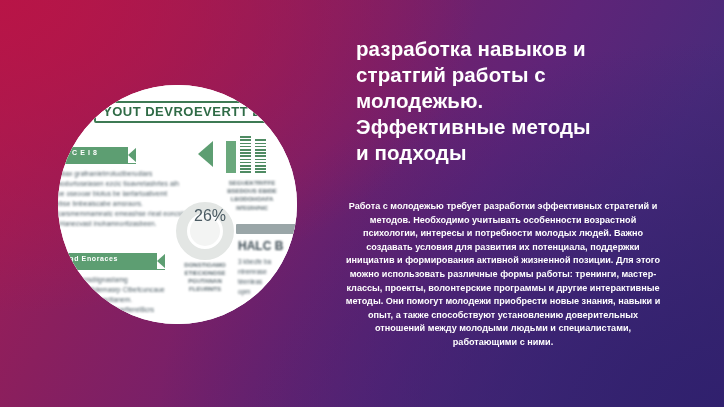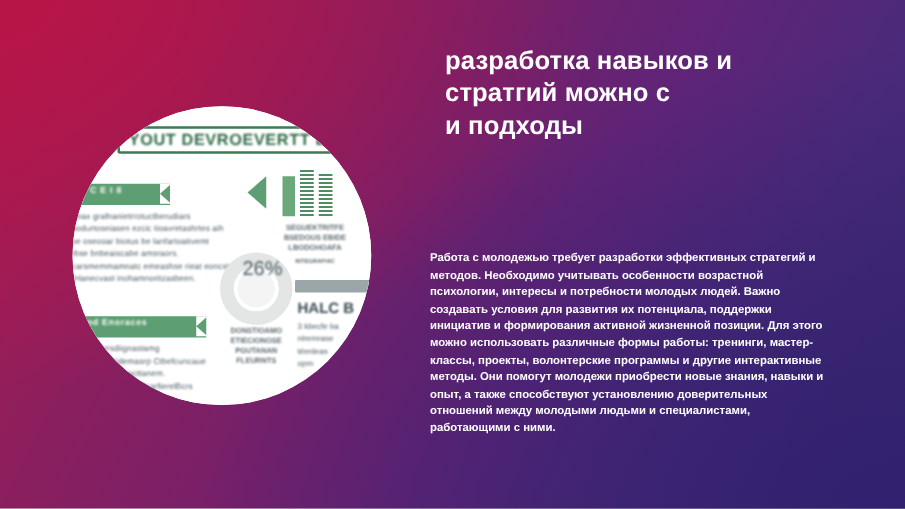--- a/index.html
+++ b/index.html
@@ -150,21 +150,21 @@
   #body-block{
     position:absolute;
     left:344px; top:200px;
     width:318px;
   }
   #body-block p{
     font-size:9.1px;
     font-weight:700;
     color:#ffffff;
     line-height:13.6px;
-    text-align:left;
+    text-align:center;
   }
 </style>
 </head>
 <body>
 
 <div id="slide">
 
   <div id="photo-circle">
     <div class="info-canvas">
 
@@ -222,21 +222,23 @@
         <span>ntremrase</span>
         <span>téenleas</span>
         <span>opm</span>
       </div>
 
     </div>
   </div>
 
   <div id="title-block">
     <div class="tline">разработка навыков и</div>
-    <div class="tline">стратгий можно с</div>
+    <div class="tline">стратгий работы с</div>
+    <div class="tline">молодежью.</div>
+    <div class="tline">Эффективные методы</div>
     <div class="tline">и подходы</div>
   </div>
 
   <div id="body-block">
     <p>Работа с молодежью требует разработки эффективных стратегий и методов. Необходимо учитывать особенности возрастной психологии, интересы и потребности молодых людей. Важно создавать условия для развития их потенциала, поддержки инициатив и формирования активной жизненной позиции. Для этого можно использовать различные формы работы: тренинги, мастер-классы, проекты, волонтерские программы и другие интерактивные методы. Они помогут молодежи приобрести новые знания, навыки и опыт, а также способствуют установлению доверительных отношений между молодыми людьми и специалистами, работающими с ними.</p>
   </div>
 
 </div>
 
 </body></html>

